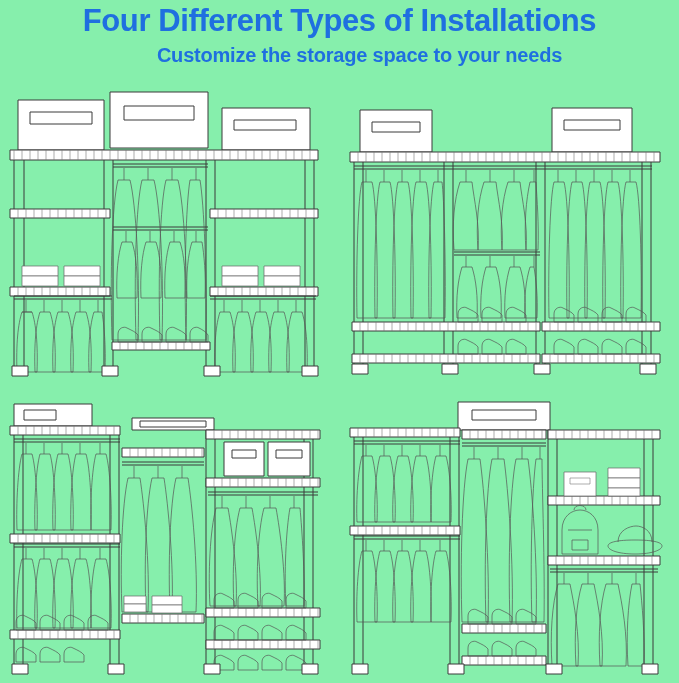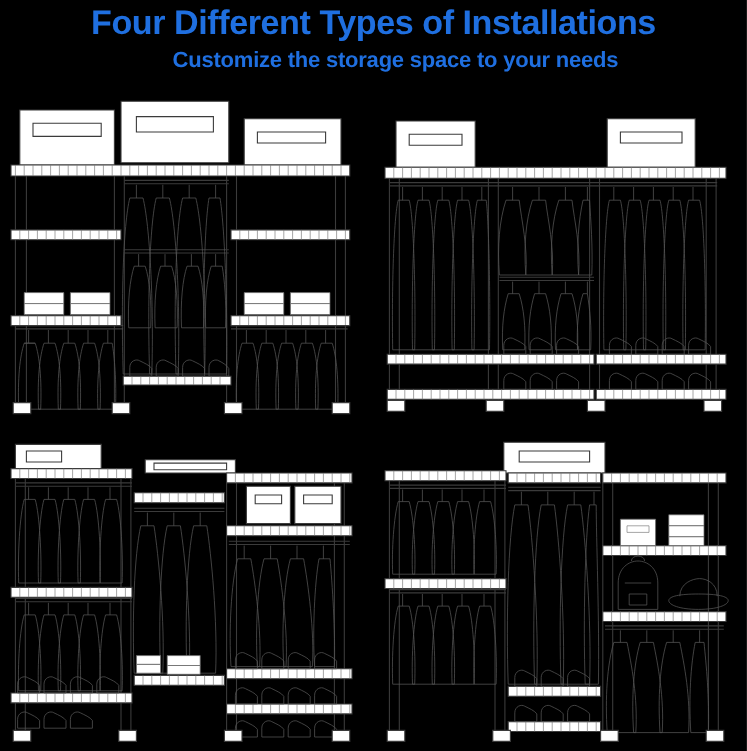--- a/index.html
+++ b/index.html
@@ -11,21 +11,21 @@
     width: 679px;
     height: 683px;
     font-family: "Liberation Sans", sans-serif;
     overflow: hidden;
     position: relative;
   }
   .page {
     width: 679px;
     height: 683px;
     position: relative;
-    background: #000000;
+    background: #86efac;
   }
   .headline {
     text-align: center;
     color: #1f6fe0;
     font-weight: bold;
     font-size: 31px;
     line-height: 34px;
     letter-spacing: -0.4px;
     padding-top: 4px;
     white-space: nowrap;

